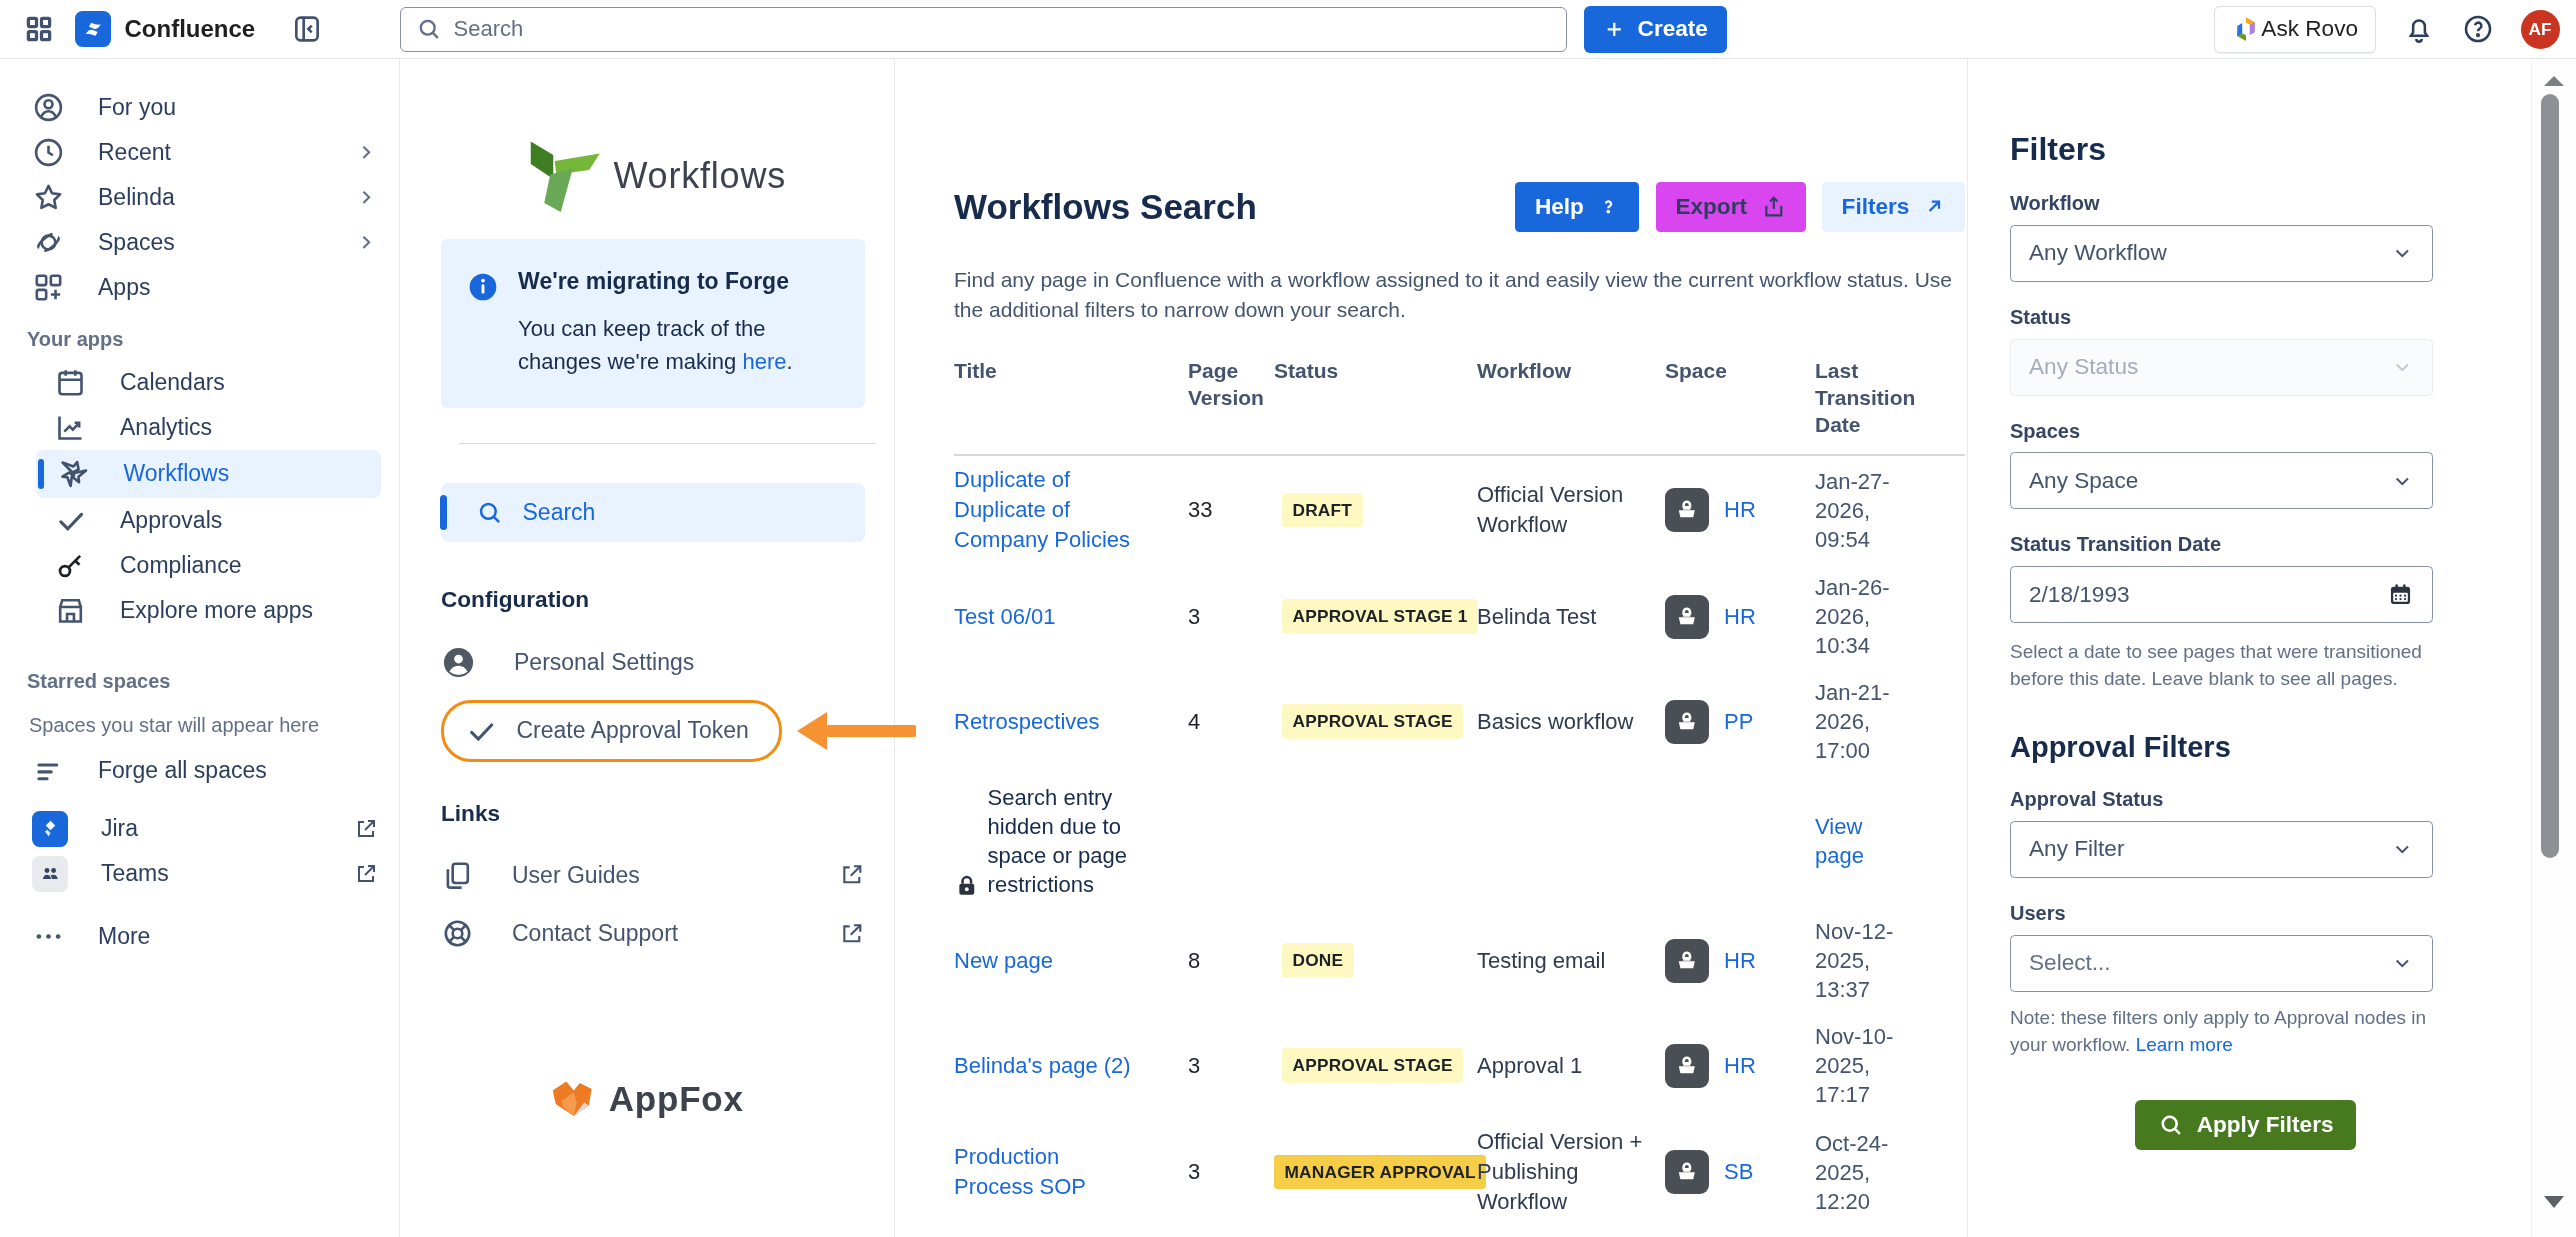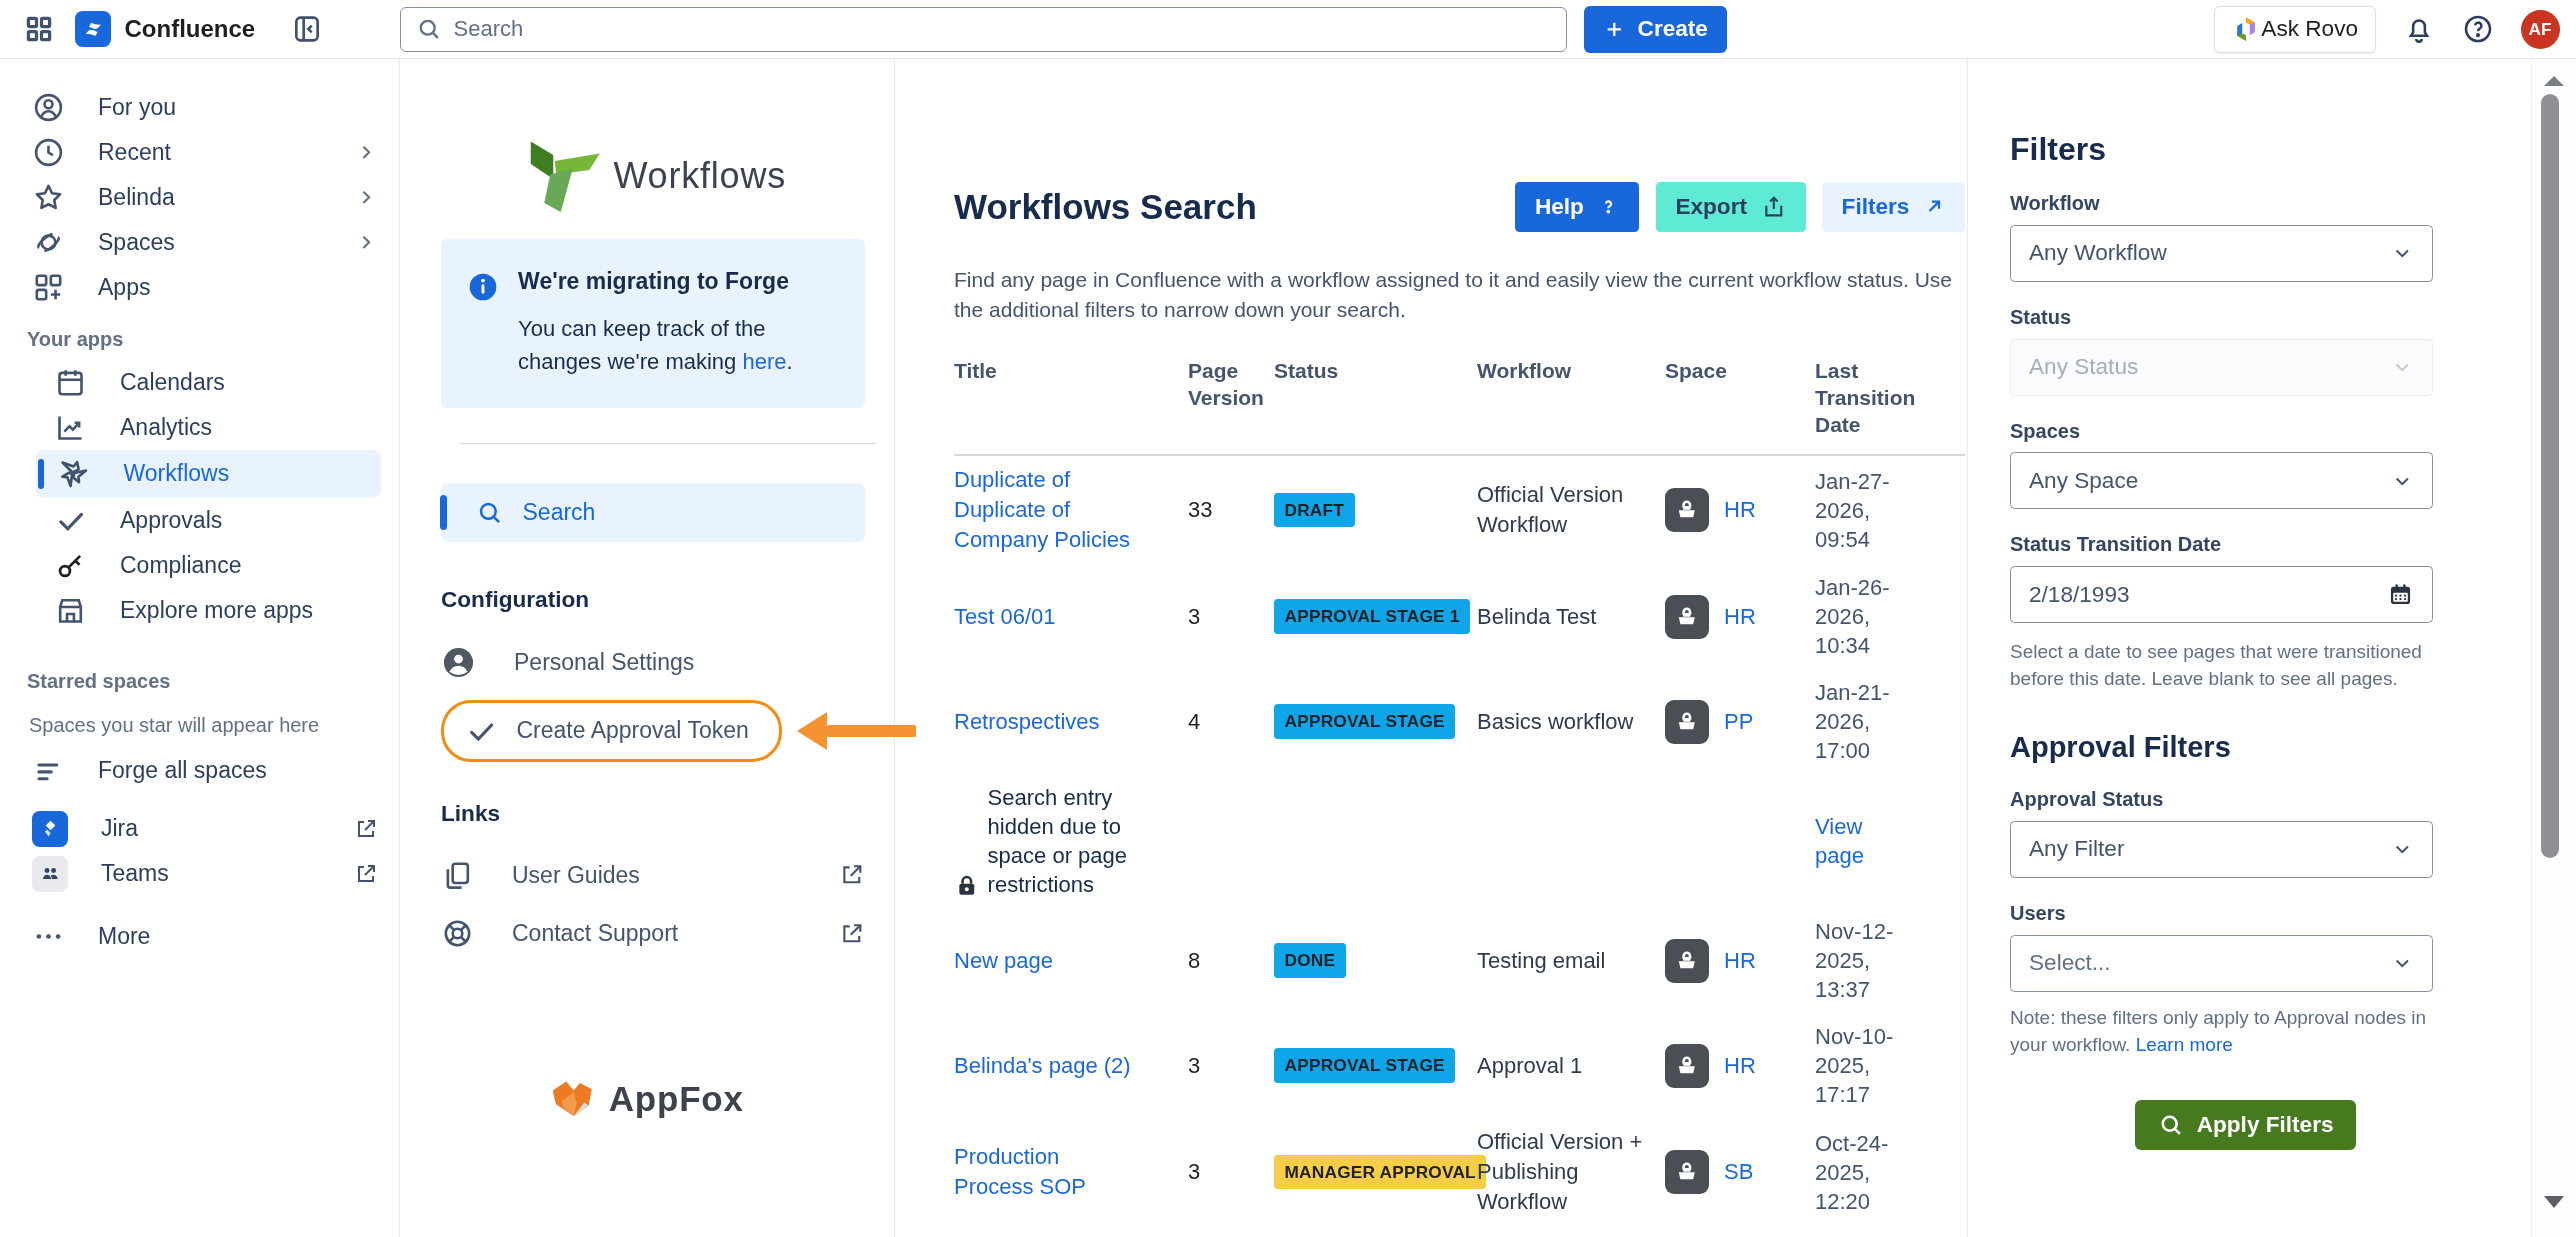--- a/index.html
+++ b/index.html
@@ -62,32 +62,32 @@
   .appfox-row { position:absolute; top:1020px; left:0; width:495px; display:flex; align-items:center; justify-content:center; gap:10.5px; }
   .appfox-text { font-size:35px; font-weight:600; color:#3d424d; letter-spacing:0.8px; }
 
   
   .main { width:1073px; flex:0 0 auto; border-right:1.5px solid #e7e9ed; padding:105px 0 0 59px; }
   .main-head { display:flex; align-items:flex-start; width:1011px;margin-top:22px; }
   .main-title { font-size:35px; font-weight:700; color:#172b4d; line-height:42px; }
   .head-btns { margin-left:auto; display:flex; gap:16.5px; margin-top:-4.5px; }
   .hbtn { height:50px; border:none; border-radius:4.5px; padding:0 19.5px; font-size:22.6px; font-weight:600; font-family:inherit; display:flex; align-items:center; gap:13.5px; cursor:pointer; }
   .hbtn-help { background:#1868db; color:#fff; }
-  .hbtn-export { background:#5eead4; color:#2c3e5d; }
+  .hbtn-export { background:#d946ef; color:#2c3e5d; }
   .hbtn-filters { background:#e9f2ff; color:#1868db; }
   .desc { margin-top:33px; width:1017px; font-size:21px; line-height:30px; color:#44546f; }
 
   .table { margin-top:32px; width:1011px; }
   .thead, .trow { display:grid; grid-template-columns:234px 86px 203px 188px 150px 105px; align-items:start; }
   .thead { font-size:21px; font-weight:700; color:#44546f; line-height:27px; padding-bottom:16.5px; border-bottom:2.3px solid #d5d8dd; }
   .trow { align-items:center; min-height:95px; padding:9px 0; font-size:22px; }
   .cell-title { padding-right:45px; line-height:30px; }
   .link { color:#1868db; text-decoration:none; cursor:pointer; }
   .badge { display:inline-block; padding:6.8px 10.5px; border-radius:3.8px; font-size:17.3px; font-weight:700; color:#1d2125; letter-spacing:0.2px; white-space:nowrap; }
-  .badge-green { background:#0ea5e9; }
+  .badge-green { background:#fef9c3;margin-left:8px; }
   .badge-yellow { background:#f5cd47; }
   .cell-wf { padding-right:7.5px; line-height:30px; color:#2e3a4d; }
   .cell-space { display:flex; align-items:center; gap:15px; }
   .space-avatar { width:44px; height:44px; border-radius:9px; background:#4a4f55; display:flex; align-items:center; justify-content:center; }
   .cell-date { padding-right:15px; line-height:29px; color:#44546f; }
   .hidden-msg { display:flex; gap:8px; color:#172b4d; line-height:29px; padding-right:30px; align-items:flex-end; }
   .hidden-msg .ic { margin-top:3px; }
   .col6 { grid-column:6; }
 
   

